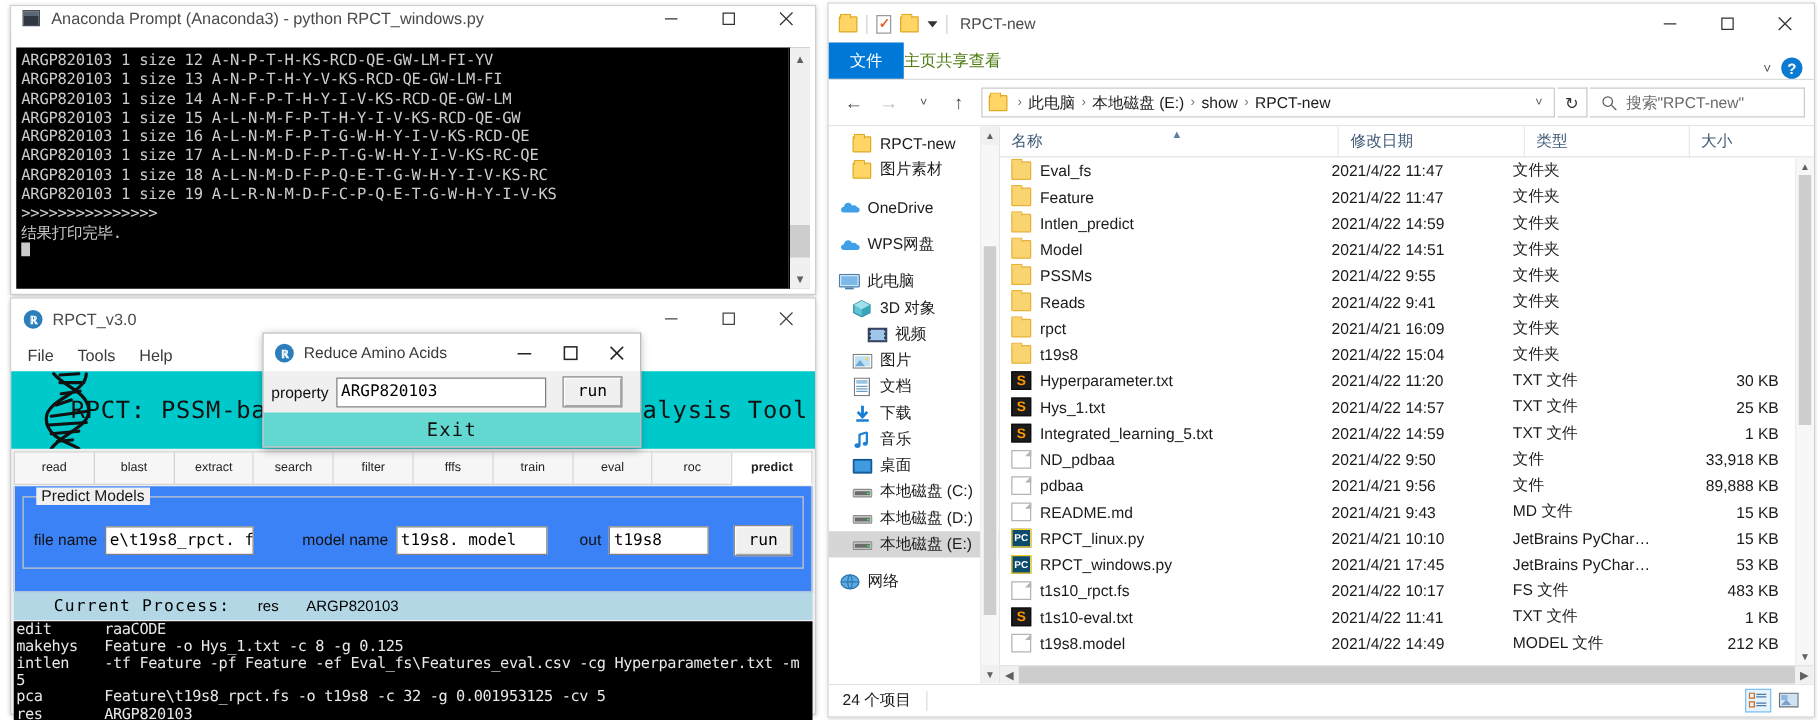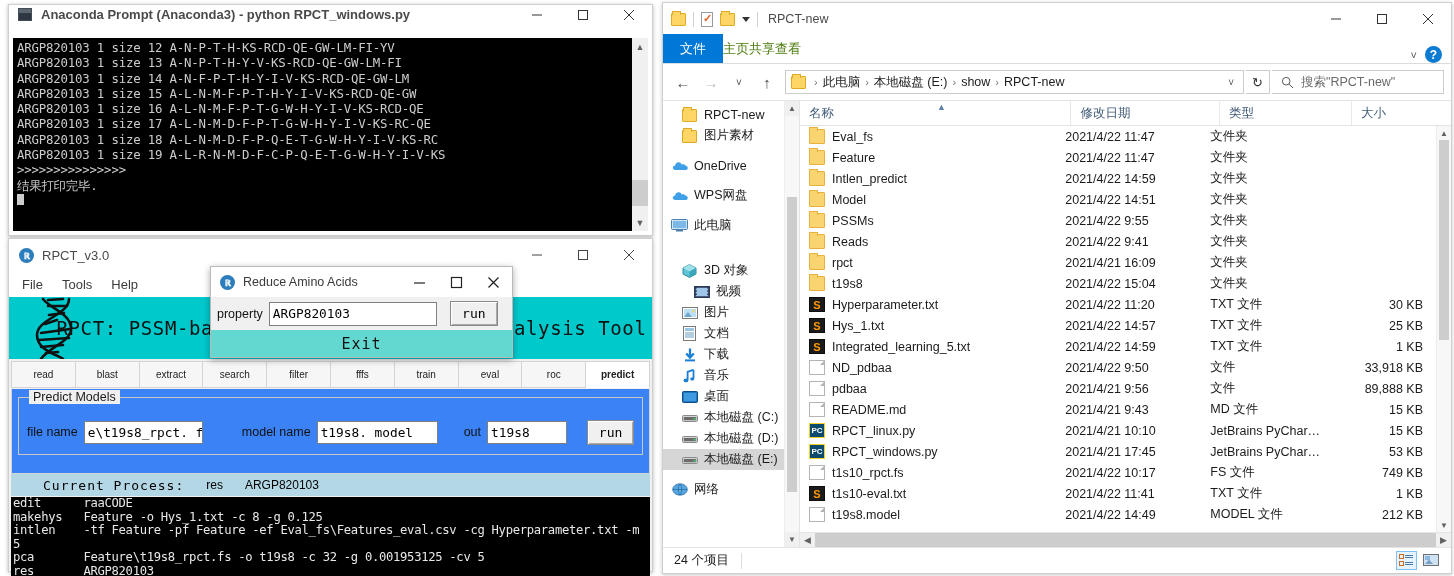--- a/index.html
+++ b/index.html
@@ -15,21 +15,21 @@
 
   
   #cmd-window {
     position: absolute; left: 8px; top: 4px; width: 645px; height: 232px;
     background: #ffffff;
     border: 1px solid #cfcfcf;
     box-shadow: 0 1px 4px rgba(0,0,0,.28);
   }
   #cmd-titlebar {
     height: 19px; display: flex; align-items: center;
-    background: #ffffff; padding-left: 9px; font-weight: bold;
+    background: #ffffff; padding-left: 9px;
   }
   .cmd-ico {
     width: 14px; height: 13px; margin-right: 9px;
     background: linear-gradient(#5a6672 0 38%, #2e3742 38% 100%);
     border: 1px solid #444c56; position: relative; flex: none;
   }
   #cmd-title { font-size: 13px; color: #4a4a4a; white-space: nowrap; }
   .win-btns { margin-left: auto; display: flex; height: 33px; }
   .win-btn {
     width: 46px; height: 33px; display: flex; align-items: center;
@@ -546,21 +546,21 @@
             <div class="nav-item" style="padding-left: 8px;">
               <span class="nav-ico">
                 <svg width="17" height="13" viewBox="0 0 17 13">
                   <rect x="0.5" y="0.5" width="16" height="10" rx="1" fill="#cfe6f7" stroke="#4a7fae"></rect>
                   <rect x="2" y="2" width="13" height="7" fill="#7db9e8"></rect>
                   <rect x="5" y="11" width="7" height="1.5" fill="#4a7fae"></rect>
                 </svg>
               </span>
               <span>此电脑</span>
             </div>
-            <div class="nav-item" style="padding-left: 18px; margin-top: 24px;">
+            <div class="nav-item" style="padding-left: 18px;">
               <span class="nav-ico">
                 <svg width="15" height="14" viewBox="0 0 15 14">
                   <path d="M7.5,0.6 L14,4 L14,10 L7.5,13.4 L1,10 L1,4 Z" fill="#5fc5d6" stroke="#2f8c9c"></path>
                   <path d="M7.5,0.6 L14,4 L7.5,7.4 L1,4 Z" fill="#9fe0ea"></path>
                   <path d="M7.5,7.4 L14,4 L14,10 L7.5,13.4 Z" fill="#3aa4b8"></path>
                 </svg>
               </span>
               <span>3D 对象</span>
             </div>
             <div class="nav-item" style="padding-left: 30px;">
@@ -837,21 +837,21 @@
                 <div class="r-type">JetBrains PyChar…</div>
                 <div class="r-size">53 KB</div>
               </div>
               <div class="row">
                 <div class="r-name">
                   <span class="ficon file"></span>
                   <span>t1s10_rpct.fs</span>
                 </div>
                 <div class="r-date">2021/4/22 10:17</div>
                 <div class="r-type">FS 文件</div>
-                <div class="r-size">749 KB</div>
+                <div class="r-size">483 KB</div>
               </div>
               <div class="row">
                 <div class="r-name">
                   <span class="ficon sublime">S</span>
                   <span>t1s10-eval.txt</span>
                 </div>
                 <div class="r-date">2021/4/22 11:41</div>
                 <div class="r-type">TXT 文件</div>
                 <div class="r-size">1 KB</div>
               </div>

